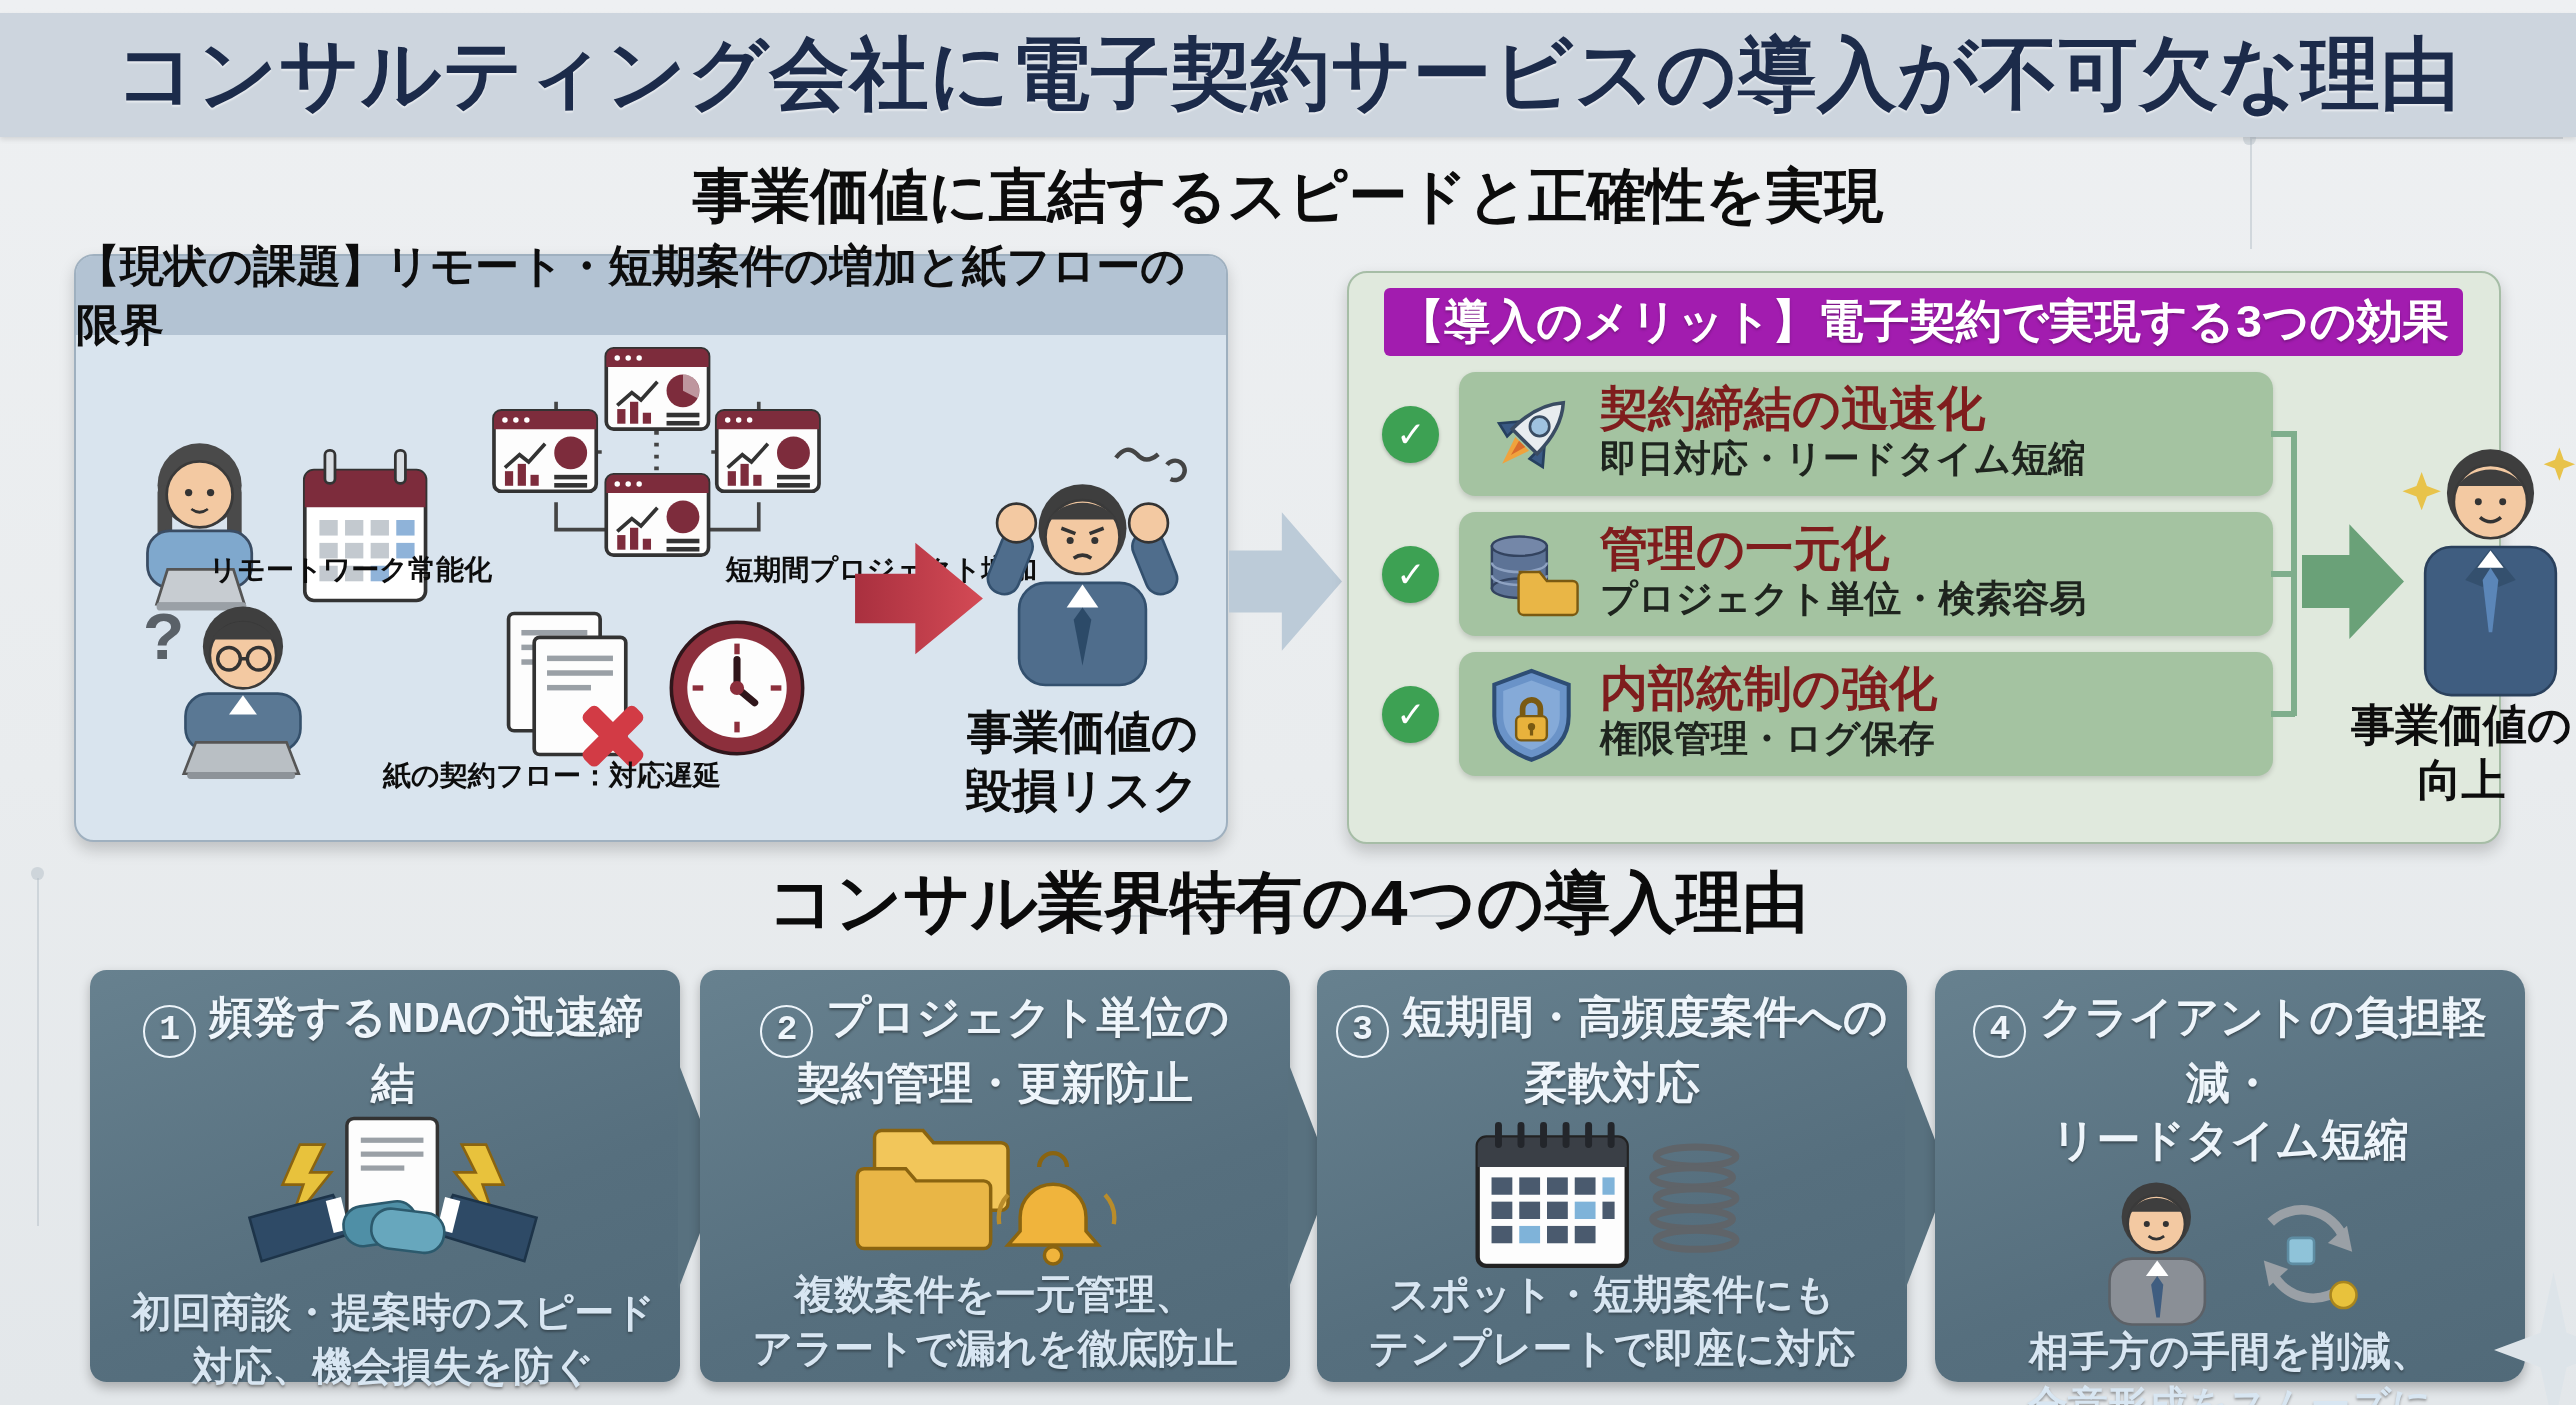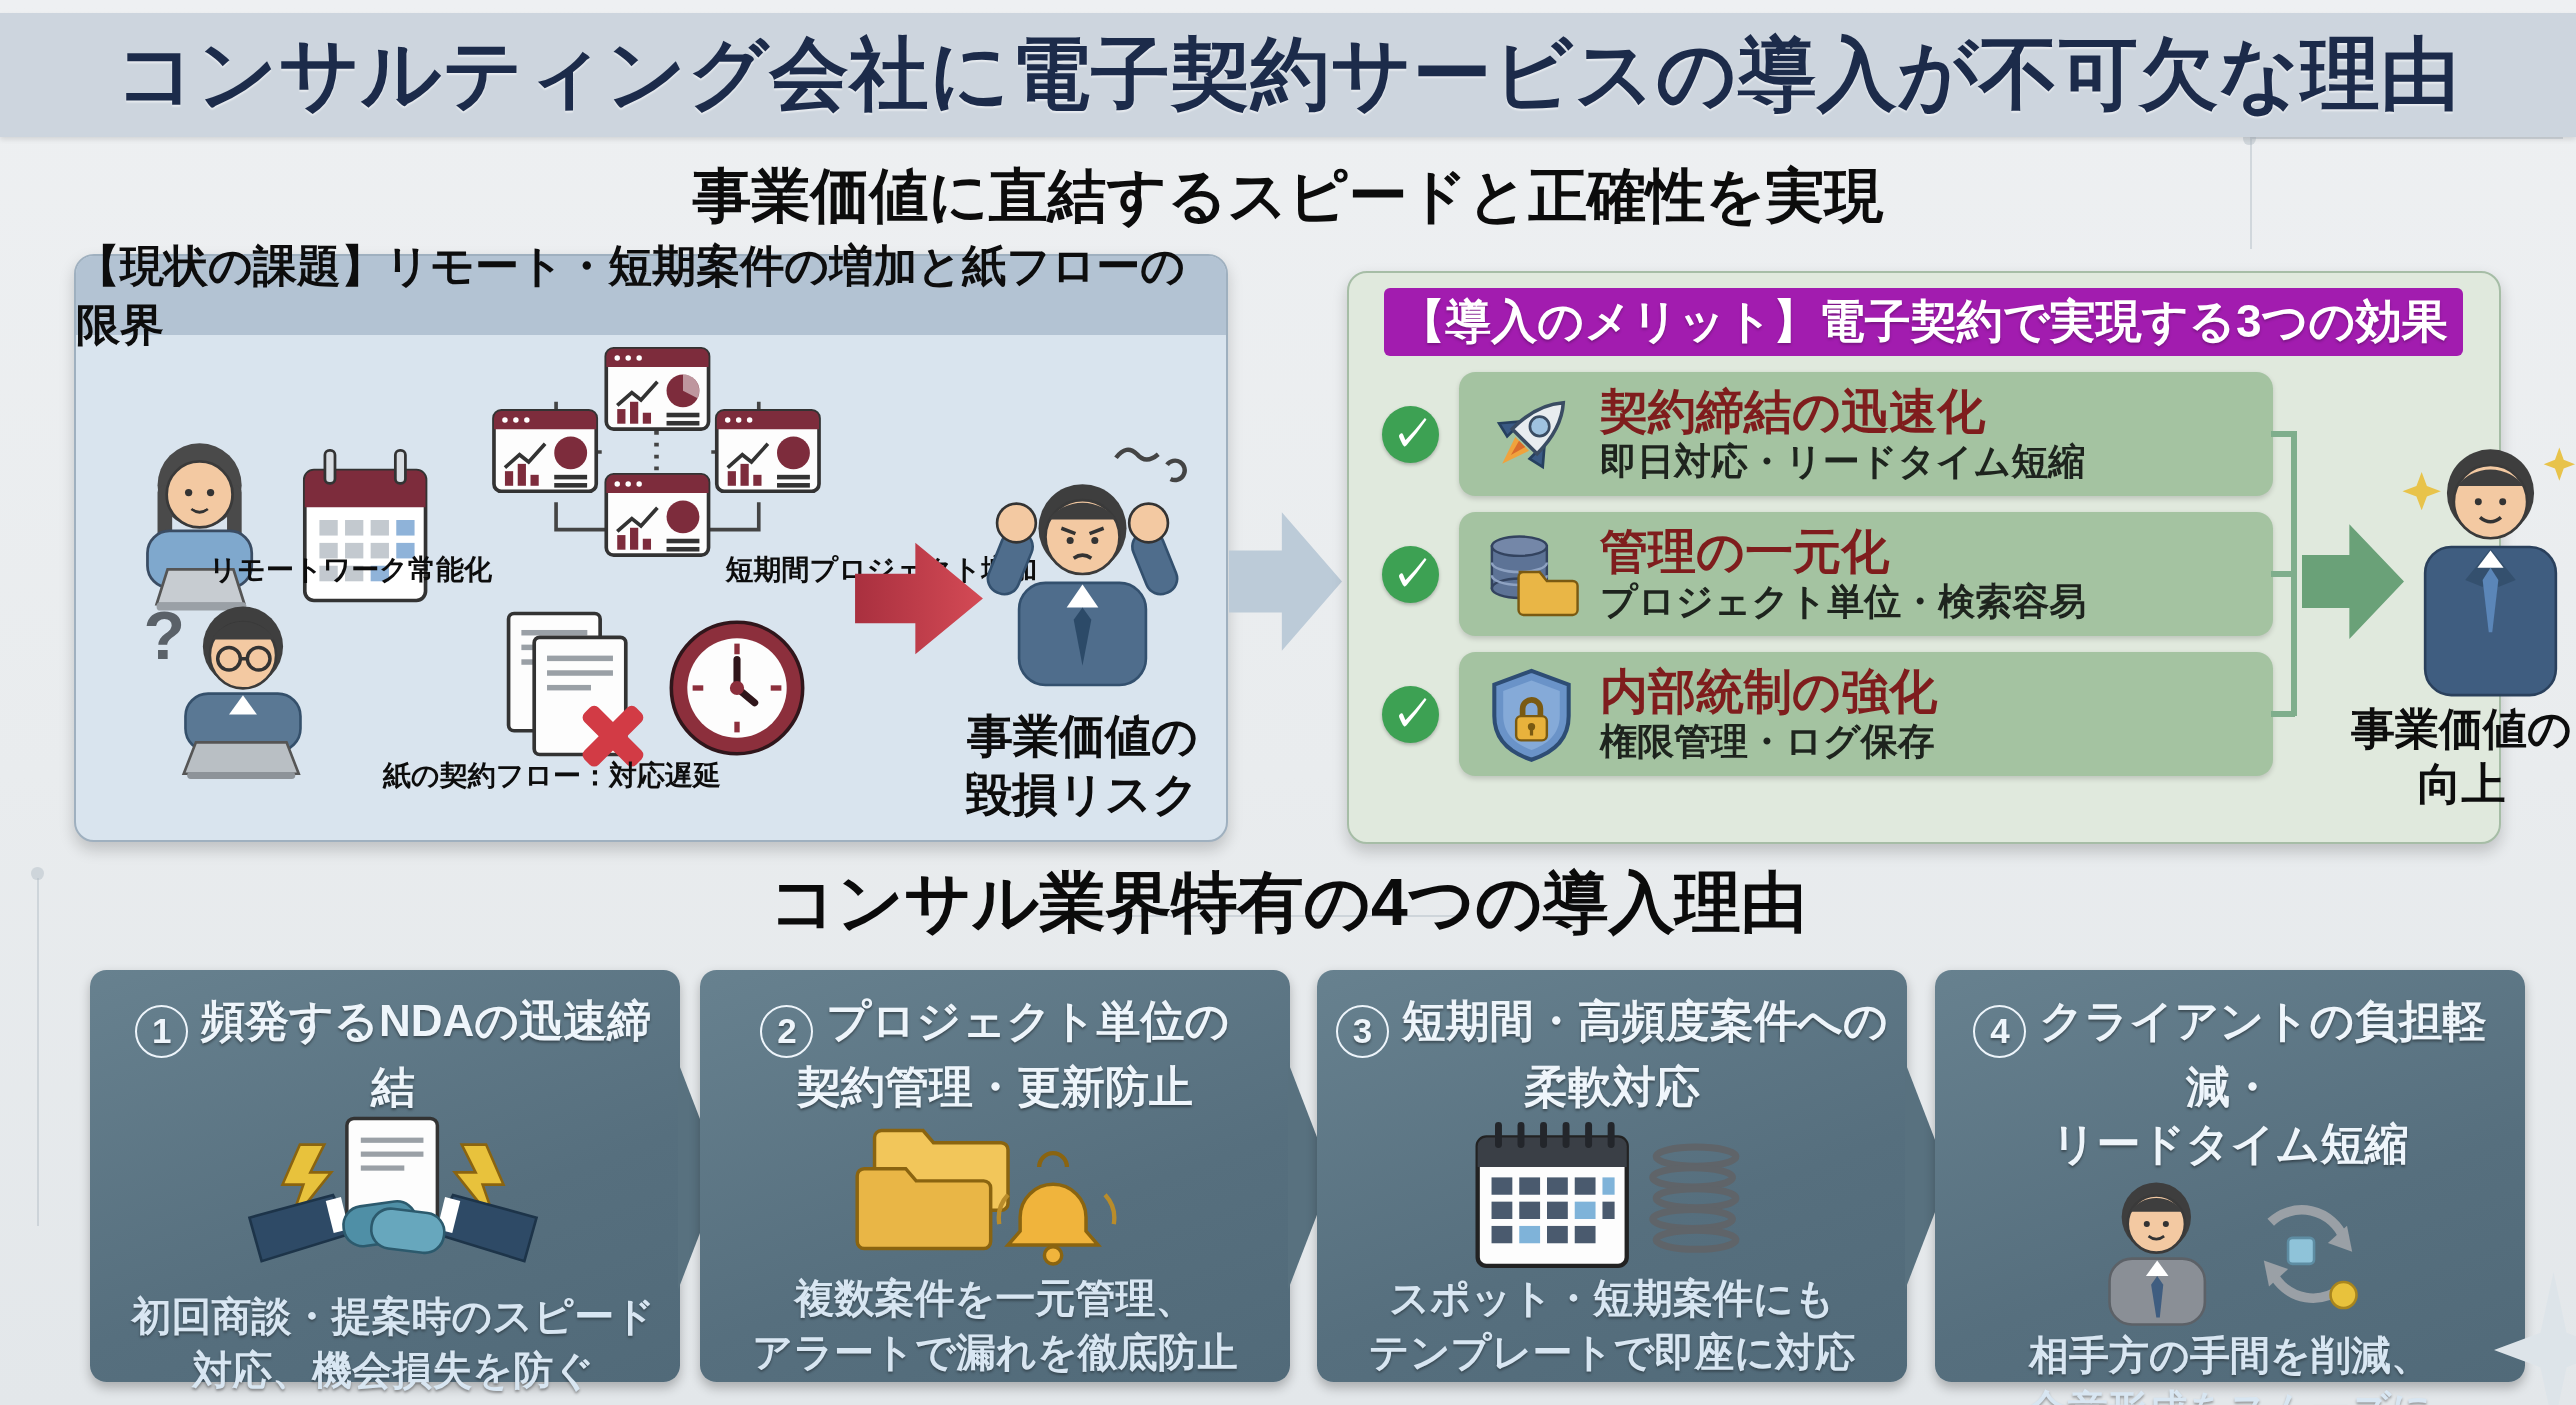--- a/index.html
+++ b/index.html
@@ -1,19 +1,19 @@
 <!DOCTYPE html>
 <html lang="ja" style="font-size:14.6px"><head>
 <meta charset="utf-8">
 <style>
   html,body{margin:0;padding:0;background:#dfe3e7;}
   .canvas{
     position:relative;width:2576px;height:1405px;overflow:hidden;
     background:linear-gradient(180deg,#eef0f2 0%,#e9ecee 55%,#e3e7ea 100%);
-    font-family:Liberation Sans, sans-serif;color:#111;
+    font-family:Liberation Mono, monospace;color:#111;
   }
   
   .trace{position:absolute;border-color:rgba(175,186,195,.45);border-style:solid;border-width:0;}
   .trace.dot{width:12.8px;height:12.8px;border-radius:50%;background:rgba(175,186,195,.45);}
 
   .title-band{position:absolute;left:0;top:12.8px;width:100%;height:124px;background:#cdd5de;
     display:flex;align-items:center;justify-content:center;box-shadow:0 2.7px 5.5px rgba(0,0,0,.12);}
   .title-band h1{margin:0;font-size:79px;font-weight:bold;color:#1c2b4a;letter-spacing:0.9px;
     text-shadow:0 1.8px 1.8px rgba(255,255,255,.55);}
 
@@ -475,21 +475,21 @@
           <ellipse cx="262" cy="144" rx="46" ry="11"></ellipse>
         </g>
       </svg>
     </div>
     <div class="r-body">
       <span style="display:block">スポット・短期案件にも</span>
       <span style="display:block">テンプレートで即座に対応</span>
     </div>
   </div>
 
-  <div class="reason" style="left:1935px;">
+  <div class="reason" style="left:1935px;border-radius:23px;">
     <div class="r-title">
       <span class="r-num">4</span><span>クライアントの負担軽減・</span>
       <span style="display:block">リードタイム短縮</span>
     </div>
     <div class="r-icon">
       <svg width="302" height="156" viewBox="0 0 330 180">
         <circle cx="80" cy="52" r="40" fill="#3e3e3e"></circle>
         <circle cx="80" cy="60" r="33" fill="#f3c9a2" stroke="#3a3a3a" stroke-width="3"></circle>
         <path d="M50,46 a34,30 0 0 1 60,0 z" fill="#3e3e3e"></path>
         <circle cx="69" cy="60" r="3.5" fill="#333"></circle>

